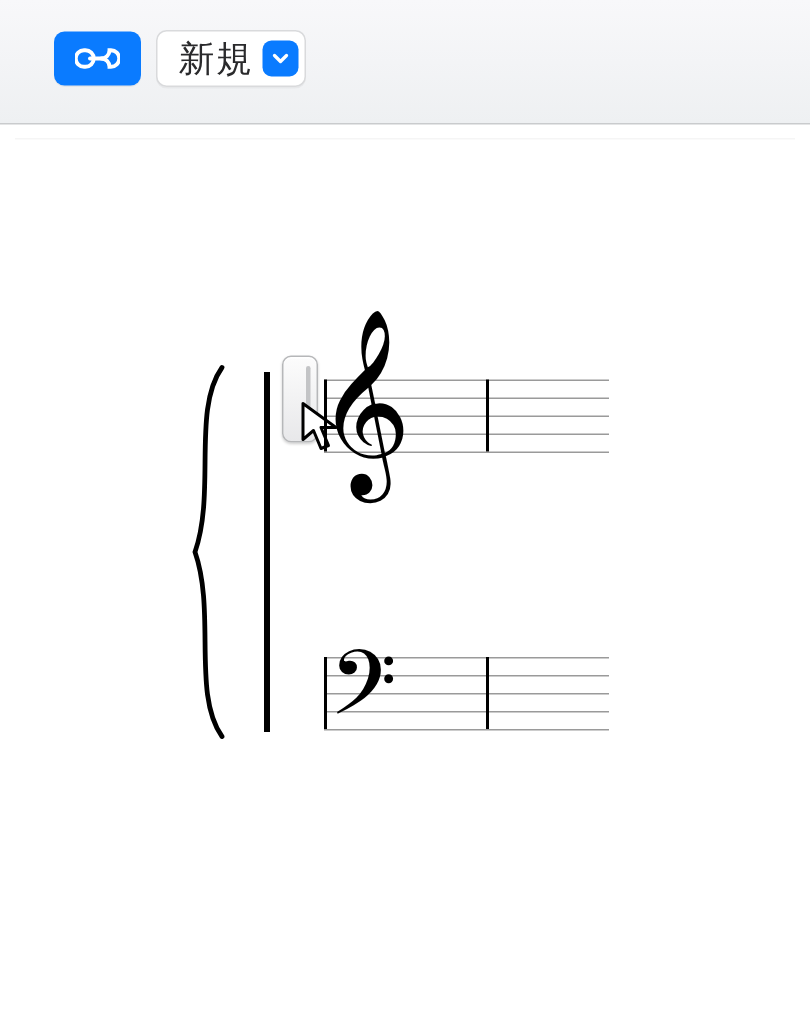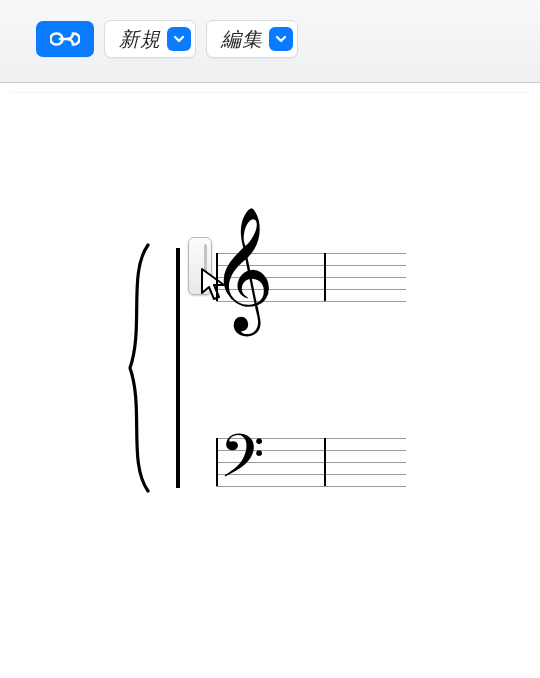--- a/index.html
+++ b/index.html
@@ -48,24 +48,23 @@
     border-radius: 7px;
     background: #fff;
     border: 1px solid #d9dadc;
     display: flex;
     align-items: center;
     padding: 0 4px 0 14px;
     gap: 6px;
     box-shadow: 0 1px 0 rgba(0,0,0,0.04);
   }
   .dropdown .label {
-    font-size: 20px;
+    font-size: 24px;
     color: #2a2a2c;
     letter-spacing: 1px;
-    font-style: italic;
   }
   .chevcap {
     width: 24px;
     height: 24px;
     border-radius: 6px;
     background: #0a7bff;
     display:flex;
     align-items:center;
     justify-content:center;
   }
@@ -193,28 +192,20 @@
 
       <div class="dropdown">
         <span class="label">新規</span>
         <span class="chevcap">
           <svg width="14" height="14" viewBox="0 0 14 14">
             <path d="M3 5 L7 9 L11 5" fill="none" stroke="#fff" stroke-width="2.2" stroke-linecap="round" stroke-linejoin="round"></path>
           </svg>
         </span>
       </div>
 
-      <div class="dropdown">
-        <span class="label">編集</span>
-        <span class="chevcap">
-          <svg width="14" height="14" viewBox="0 0 14 14">
-            <path d="M3 5 L7 9 L11 5" fill="none" stroke="#fff" stroke-width="2.2" stroke-linecap="round" stroke-linejoin="round"></path>
-          </svg>
-        </span>
-      </div>
 
     </div>
   </div>
 
   <div class="content">
     <div class="score">
 
       <svg class="brace" viewBox="0 0 44 250" preserveAspectRatio="none">
         <path d="M34 2
                  C 14 30, 30 85, 16 125

